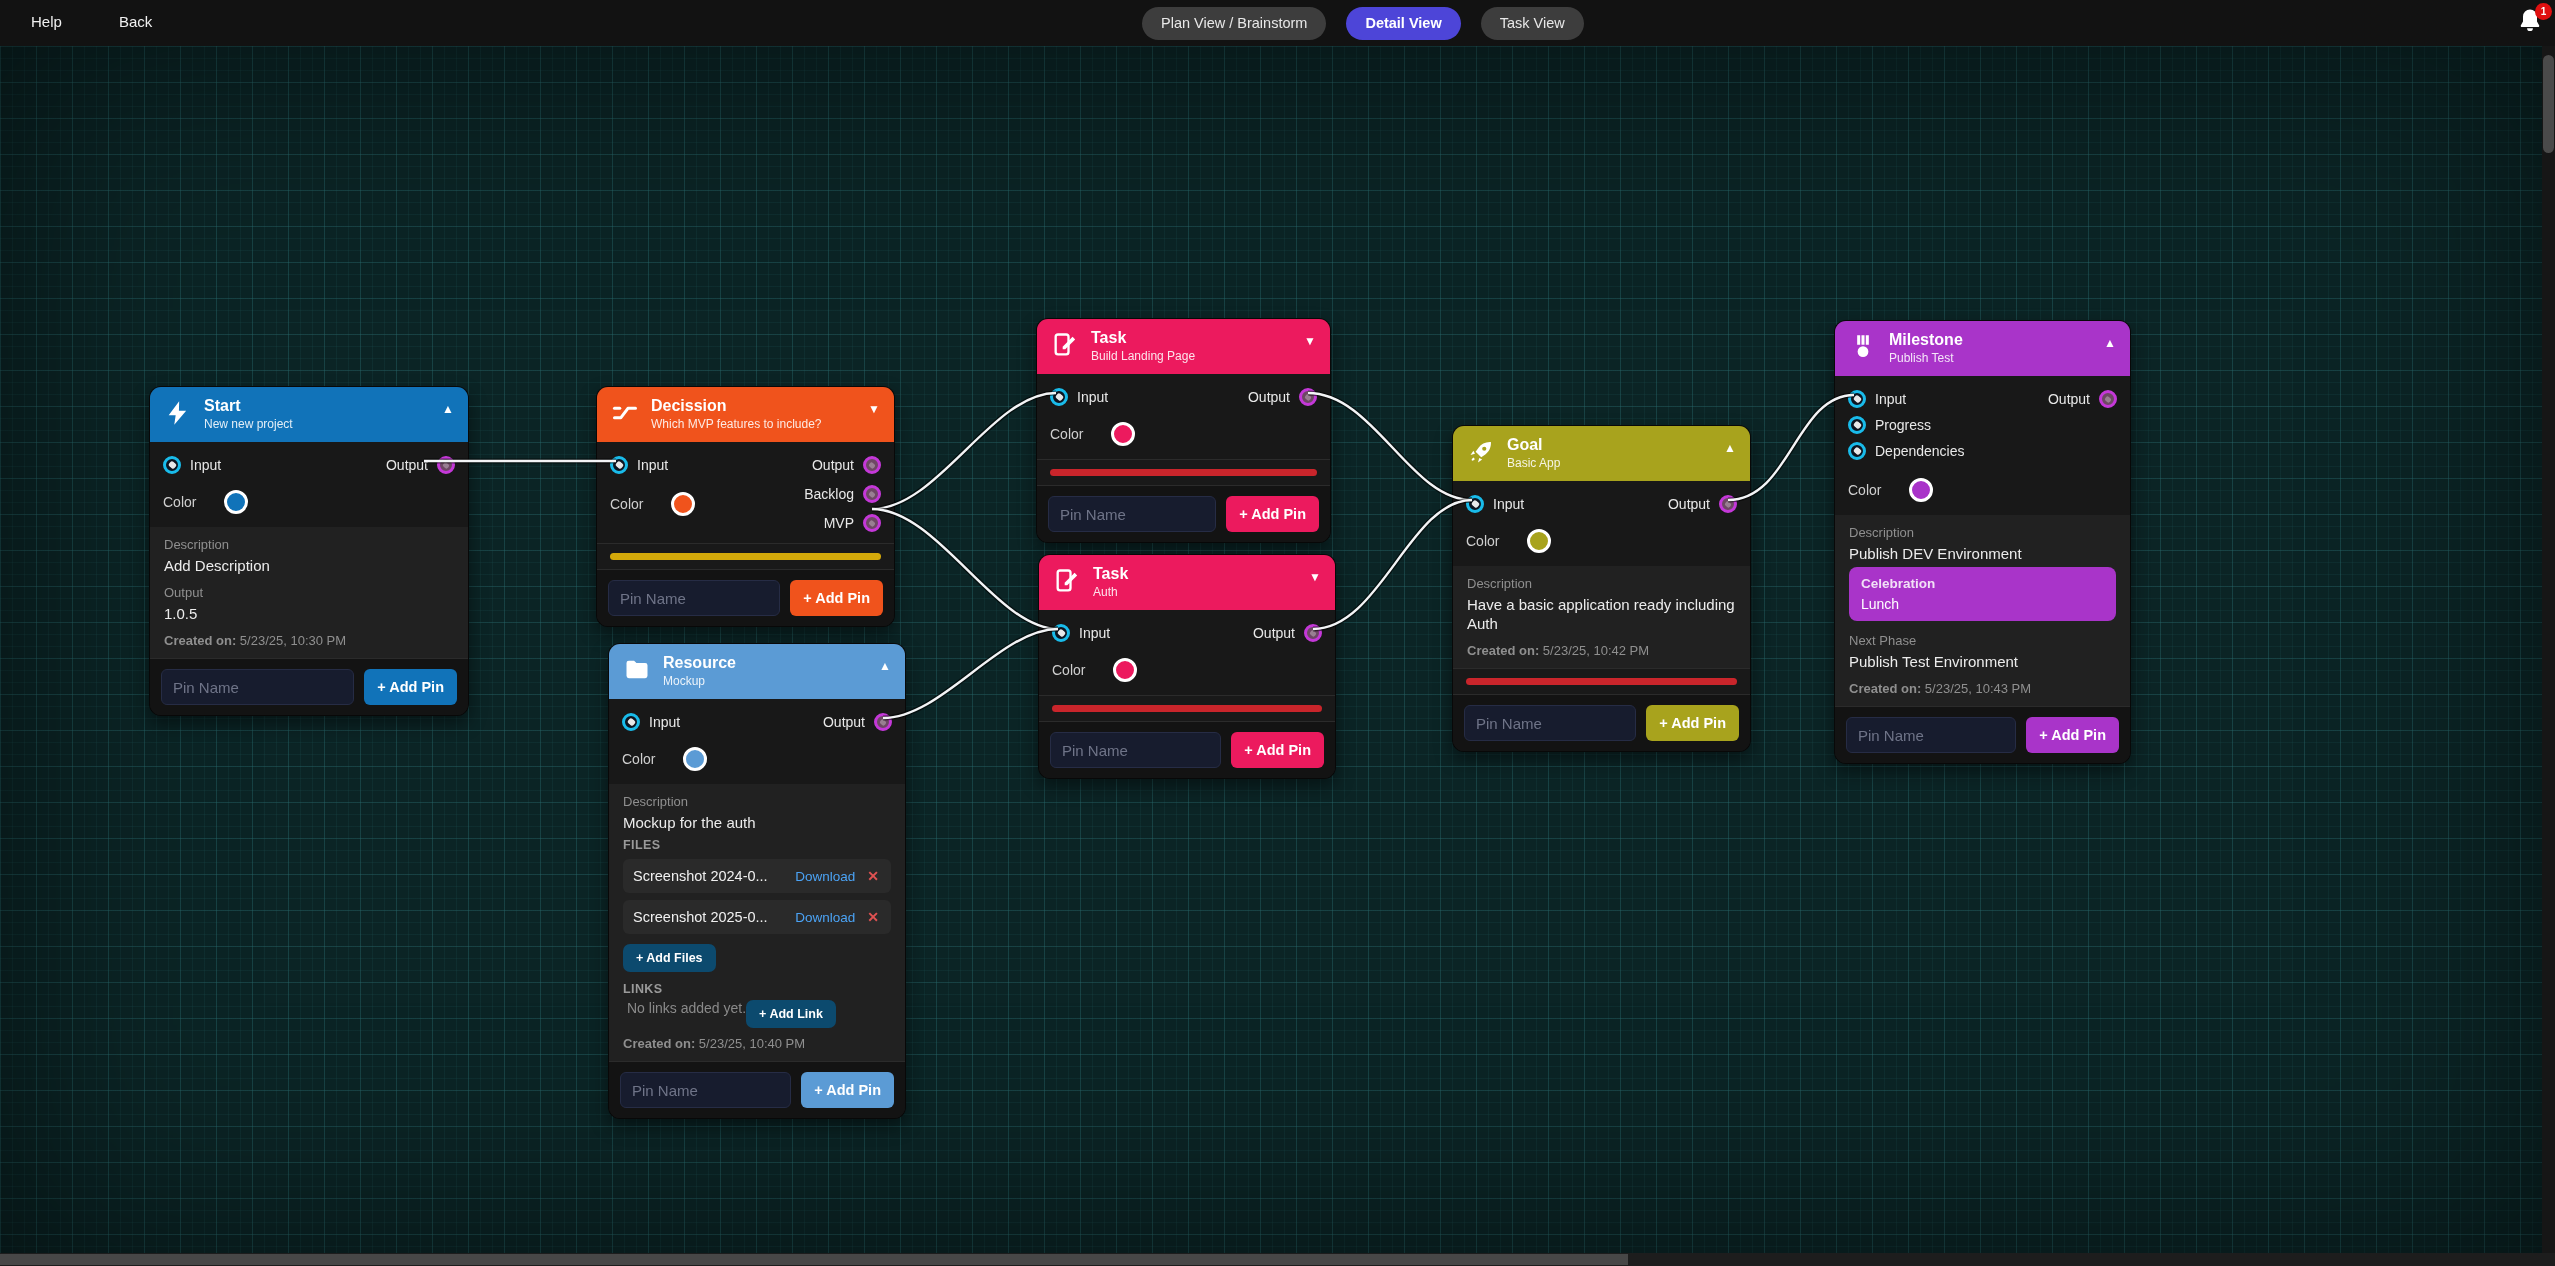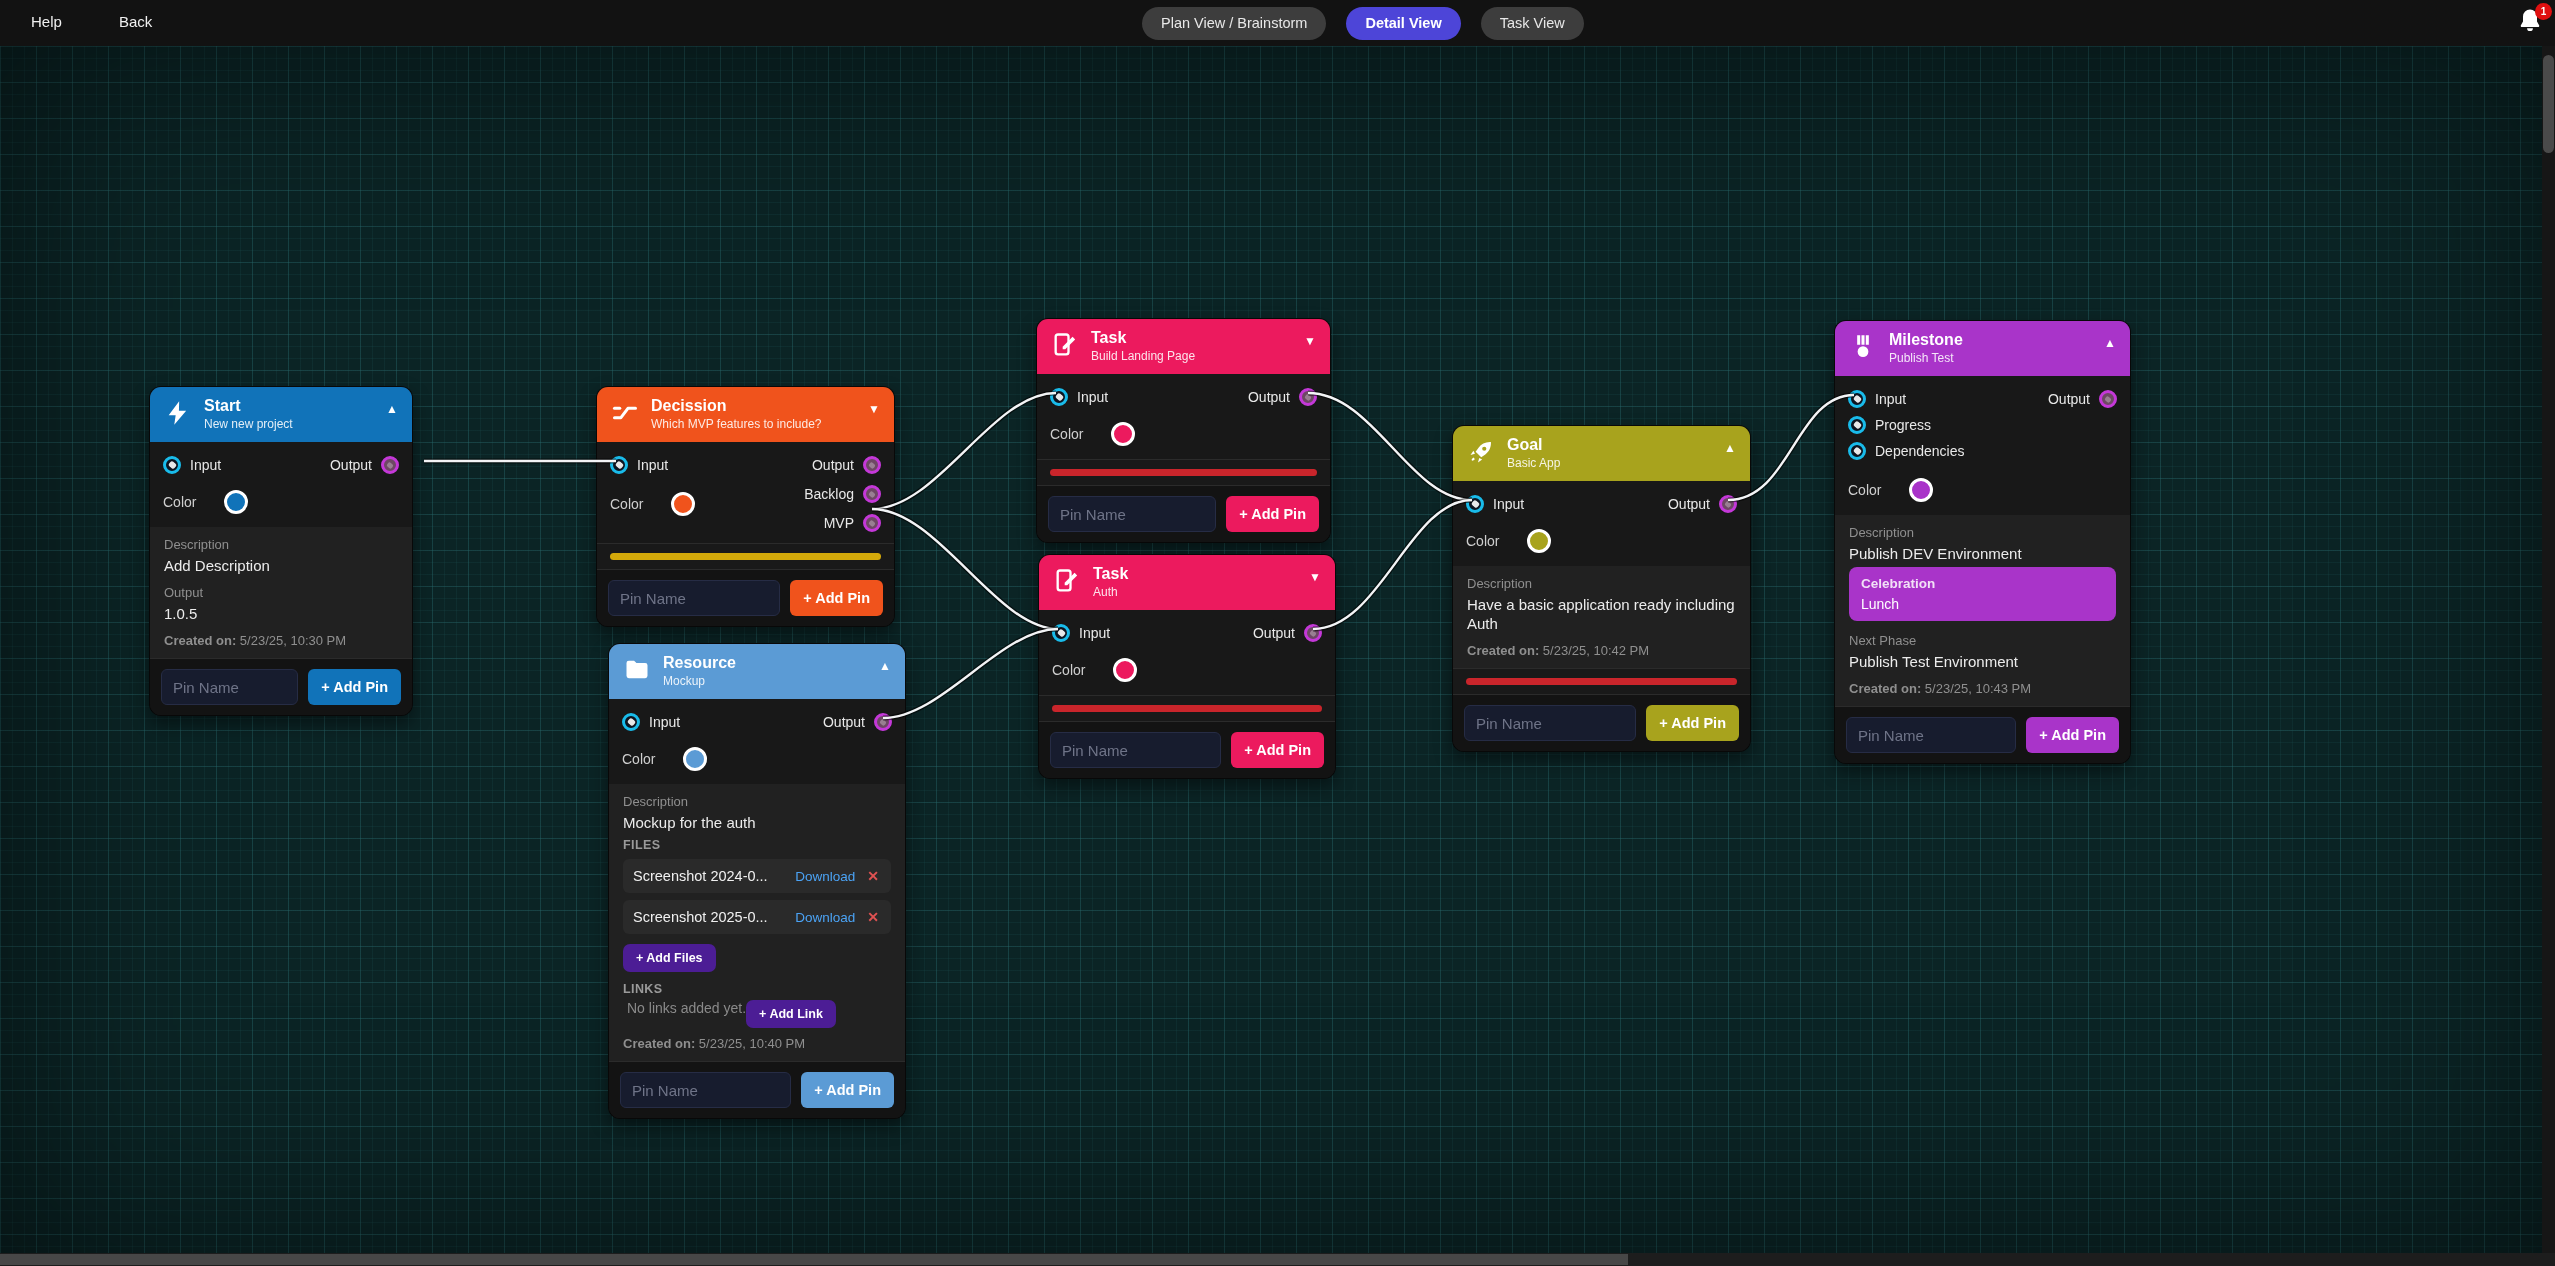--- a/index.html
+++ b/index.html
@@ -66,21 +66,21 @@
   .slabel { color:#8f8f8f; font-size:13px; }
   .sval { color:#ececec; font-size:15px; margin-top:4px; line-height:19px; }
   .created { color:#8f8f8f; font-size:13px; margin-top:4px; }
   .created .cl { font-weight:bold; }
 
   .sechead { color:#9a9a9a; font-size:12.5px; font-weight:bold; letter-spacing:0.4px; margin:6px 0 4px; }
   .file-row { display:flex; align-items:center; gap:10px; background:#2a2a2a; border-radius:6px; padding:9px 10px; margin:7px 0; }
   .file-name { flex:1; color:#f0f0f0; font-size:14.5px; white-space:nowrap; overflow:hidden; }
   .file-dl { color:var(--link_blue); font-size:13.5px; cursor:pointer; }
   .file-x { color:var(--danger_red); font-size:14px; font-weight:bold; cursor:pointer; padding:0 2px; }
-  .gray-btn { display:inline-block; background:#4c1d95; color:#fff; font-size:12.5px; font-weight:bold; border:none; border-radius:7px; padding:7px 13px; cursor:pointer; font-family:inherit; }
+  .gray-btn { display:inline-block; background:#0c4a6e; color:#fff; font-size:12.5px; font-weight:bold; border:none; border-radius:7px; padding:7px 13px; cursor:pointer; font-family:inherit; }
   .links-row { display:flex; align-items:flex-start; margin:4px 4px 8px; }
   .no-links { color:#8a8a8a; font-size:14px; }
 
   .sel { display:flex; align-items:center; justify-content:space-between; background:#171c2e; border:1px solid #262c45; border-radius:6px; padding:9px 12px; cursor:pointer; margin-top:5px; }
   .sel-val { color:#fff; font-size:15px; font-weight:bold; }
 
   .progress { background:#191919; border-top:1px solid #2b2b2b; padding:9px 13px; }
   .progress-bar { height:7px; border-radius:4px; }
 
   .nfooter { display:flex; gap:10px; background:#131313; border-top:1px solid #2b2b2b; padding:10px 11px; }
@@ -146,21 +146,21 @@
       <span class="bell-badge">1</span>
       <span>
         <svg width="28" height="30" viewBox="0 0 24 24">
             <path fill="#fff" d="M12 3a6 6 0 0 0-6 6v4.3L4.2 16.4c-.4.6 0 1.6.9 1.6h13.8c.9 0 1.3-1 .9-1.6L18 13.3V9a6 6 0 0 0-6-6z"></path>
             <path fill="#fff" d="M9.5 19a2.5 2.5 0 0 0 5 0z"></path>
           </svg>
       </span>
     </div>
   </div>
 
-  <div class="node" style="left:149px; top:386px; width:264px;">
+  <div class="node" style="left:149px; top:386px; width:320px;">
     <div class="nh hdr-start">
       <span class="nh-icon">
         <svg viewBox="0 0 24 24">
             <path fill="#fff" d="M13 2 4 14h6l-1.2 8L19 10h-6.2z"></path>
           </svg>
       </span>
       <div class="nh-t">
         <div class="nh-title">Start</div>
         <div class="nh-sub">New new project</div>
       </div>

